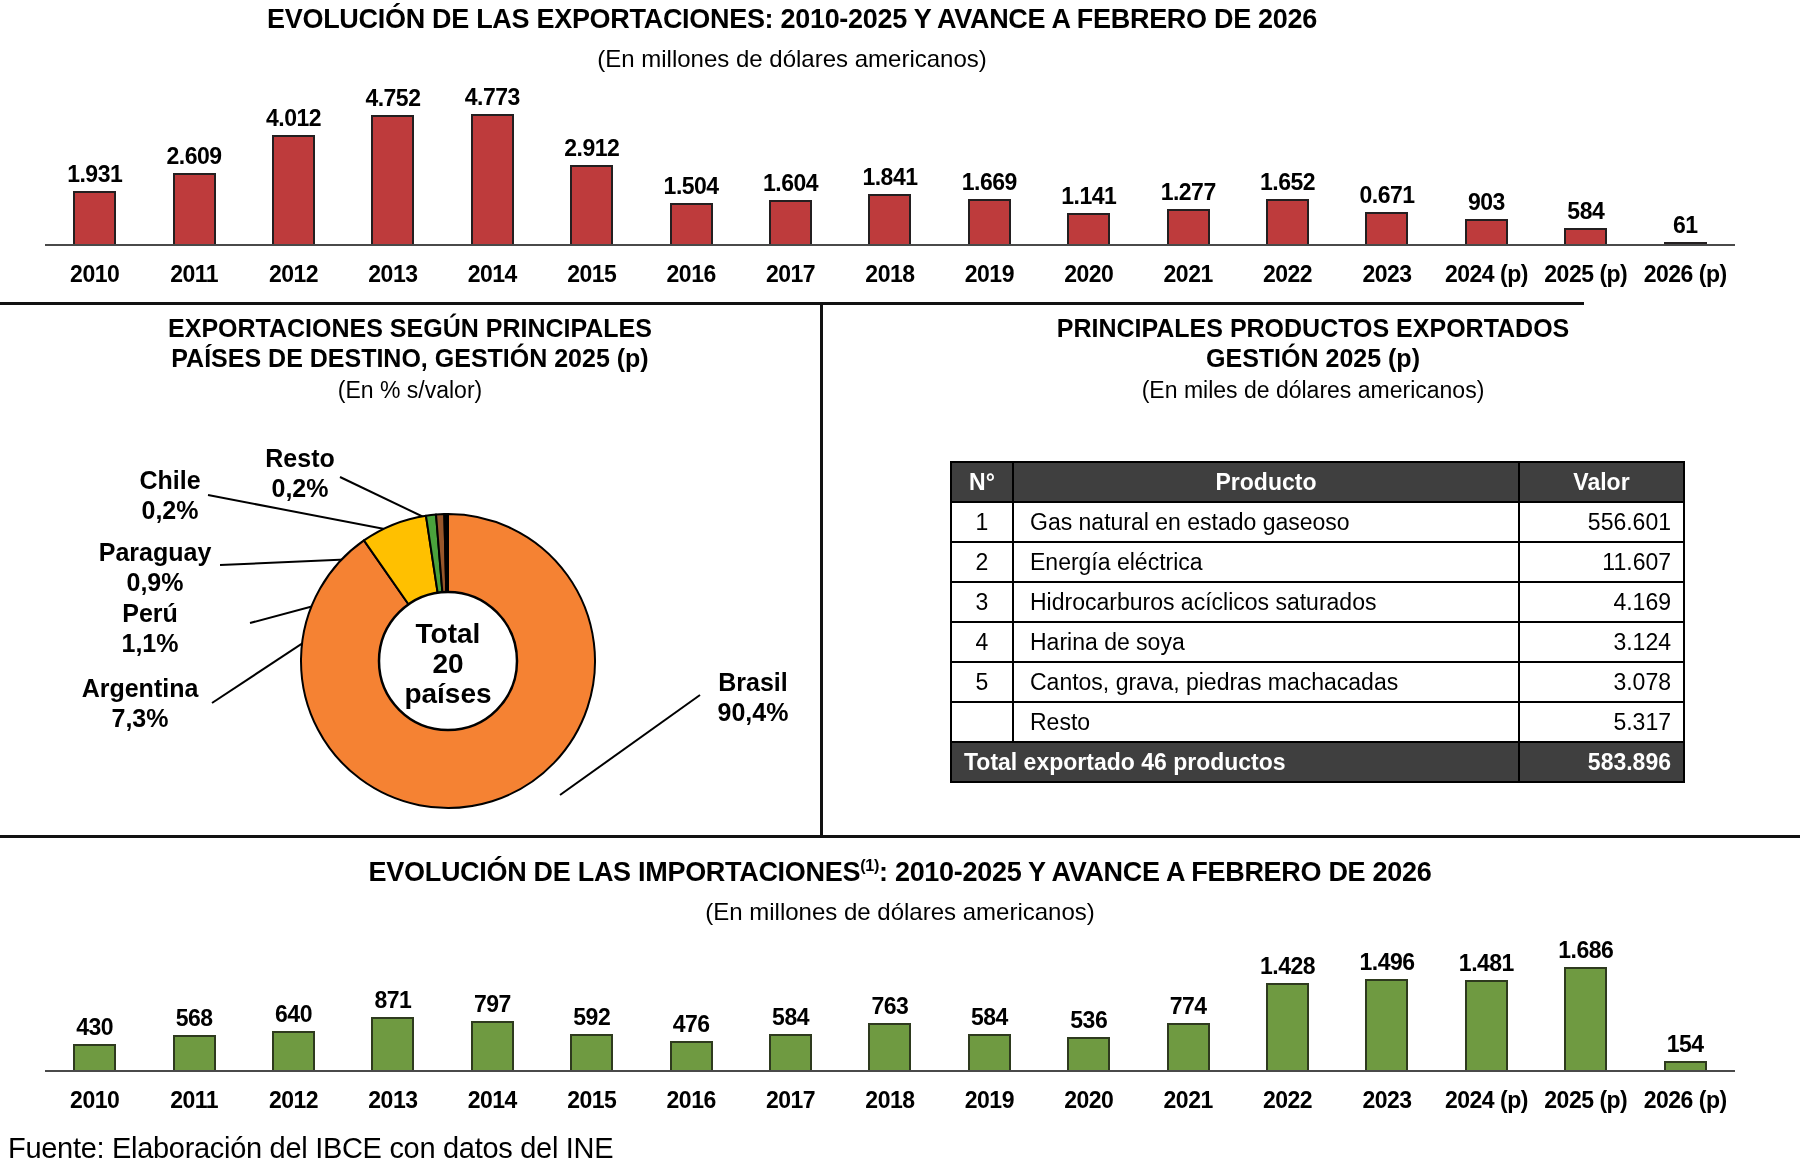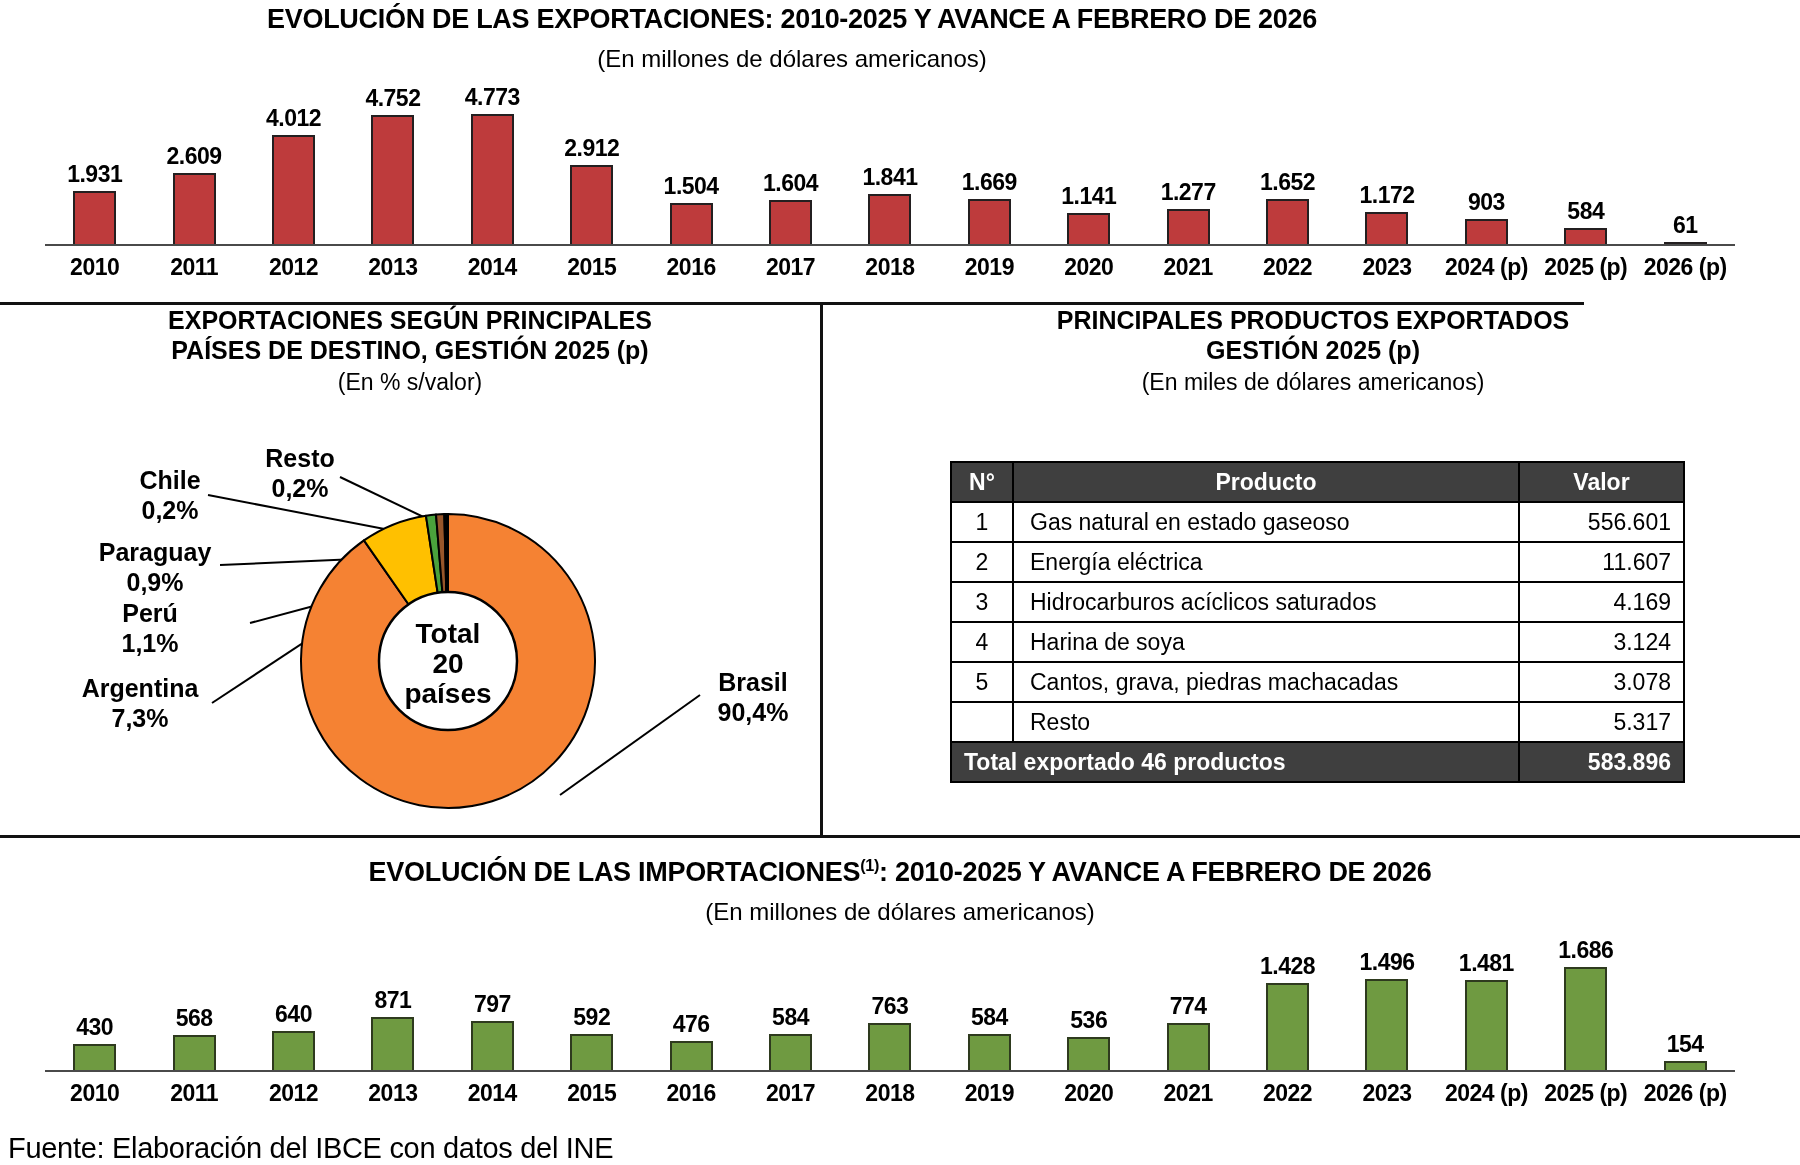--- a/index.html
+++ b/index.html
@@ -11,27 +11,27 @@
   .chart-title{text-align:center;font-weight:bold;font-size:27px;letter-spacing:-0.3px;margin-top:4px;}
   .chart-subtitle{text-align:center;font-size:24px;margin-top:10px;}
   .barchart{position:absolute;left:45px;width:1690px;}
   .sec-top .barchart{top:86px;}
   .plot{display:flex;align-items:flex-end;border-bottom:2px solid #4a4a4a;}
   .sec-top .plot{height:158px;}
   .slot{flex:1;display:flex;flex-direction:column;align-items:center;justify-content:flex-end;}
   .val{font-weight:bold;font-size:23px;letter-spacing:-0.5px;margin-bottom:3px;white-space:nowrap;}
   .bar{width:43px;box-sizing:border-box;border:2px solid #231F20;border-bottom:none;}
   .years{display:flex;}
-  .year{flex:1;text-align:center;font-weight:bold;font-size:23px;letter-spacing:-0.5px;padding-top:8px;white-space:nowrap;}
+  .year{flex:1;text-align:center;font-weight:bold;font-size:23px;letter-spacing:-0.5px;padding-top:15px;white-space:nowrap;}
 
   
   .sec-mid{position:absolute;top:305px;left:0;width:1800px;height:533px;border-bottom:3px solid #111;box-sizing:border-box;}
   .panel-left{position:absolute;left:0;top:0;width:823px;height:530px;border-right:3px solid #111;box-sizing:border-box;}
   .panel-right{position:absolute;left:826px;top:0;width:974px;height:530px;}
-  .mid-title{text-align:center;font-weight:bold;font-size:25px;line-height:30px;}
+  .mid-title{text-align:center;font-weight:bold;font-size:25px;line-height:30px;margin-top:8px;}
   .mid-subtitle{text-align:center;font-size:23px;margin-top:4px;}
 
   
   .donut-wrap{position:absolute;left:298px;top:206px;width:300px;height:300px;}
   .donut-center{position:absolute;left:348px;top:314px;width:200px;text-align:center;font-weight:bold;font-size:28px;line-height:30px;}
   .pie-lbl{position:absolute;font-weight:bold;font-size:25px;line-height:30px;text-align:center;white-space:nowrap;}
   #lbl-chile{left:115px;top:160px;width:110px;}
   #lbl-resto{left:245px;top:138px;width:110px;}
   #lbl-paraguay{left:85px;top:232px;width:140px;}
   #lbl-peru{left:100px;top:293px;width:100px;}
@@ -117,21 +117,21 @@
           </div>
           <div class="slot">
             <div class="val">1.277</div>
             <div class="bar" style="height: 35px; background: rgb(190, 59, 60); border-color: rgb(35, 31, 32);"></div>
           </div>
           <div class="slot">
             <div class="val">1.652</div>
             <div class="bar" style="height: 45px; background: rgb(190, 59, 60); border-color: rgb(35, 31, 32);"></div>
           </div>
           <div class="slot">
-            <div class="val">1.172</div>
+            <div class="val">0.671</div>
             <div class="bar" style="height: 32px; background: rgb(190, 59, 60); border-color: rgb(35, 31, 32);"></div>
           </div>
           <div class="slot">
             <div class="val">903</div>
             <div class="bar" style="height: 25px; background: rgb(190, 59, 60); border-color: rgb(35, 31, 32);"></div>
           </div>
           <div class="slot">
             <div class="val">584</div>
             <div class="bar" style="height: 16px; background: rgb(190, 59, 60); border-color: rgb(35, 31, 32);"></div>
           </div>

